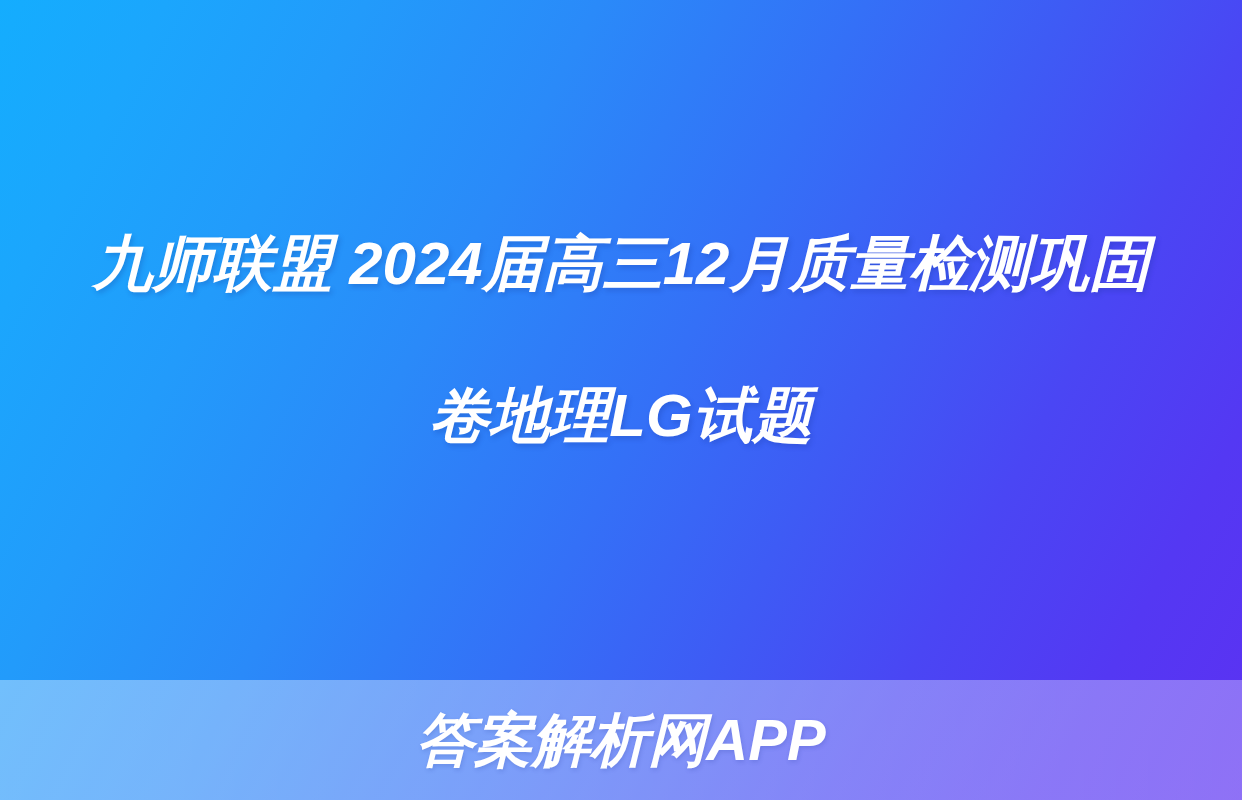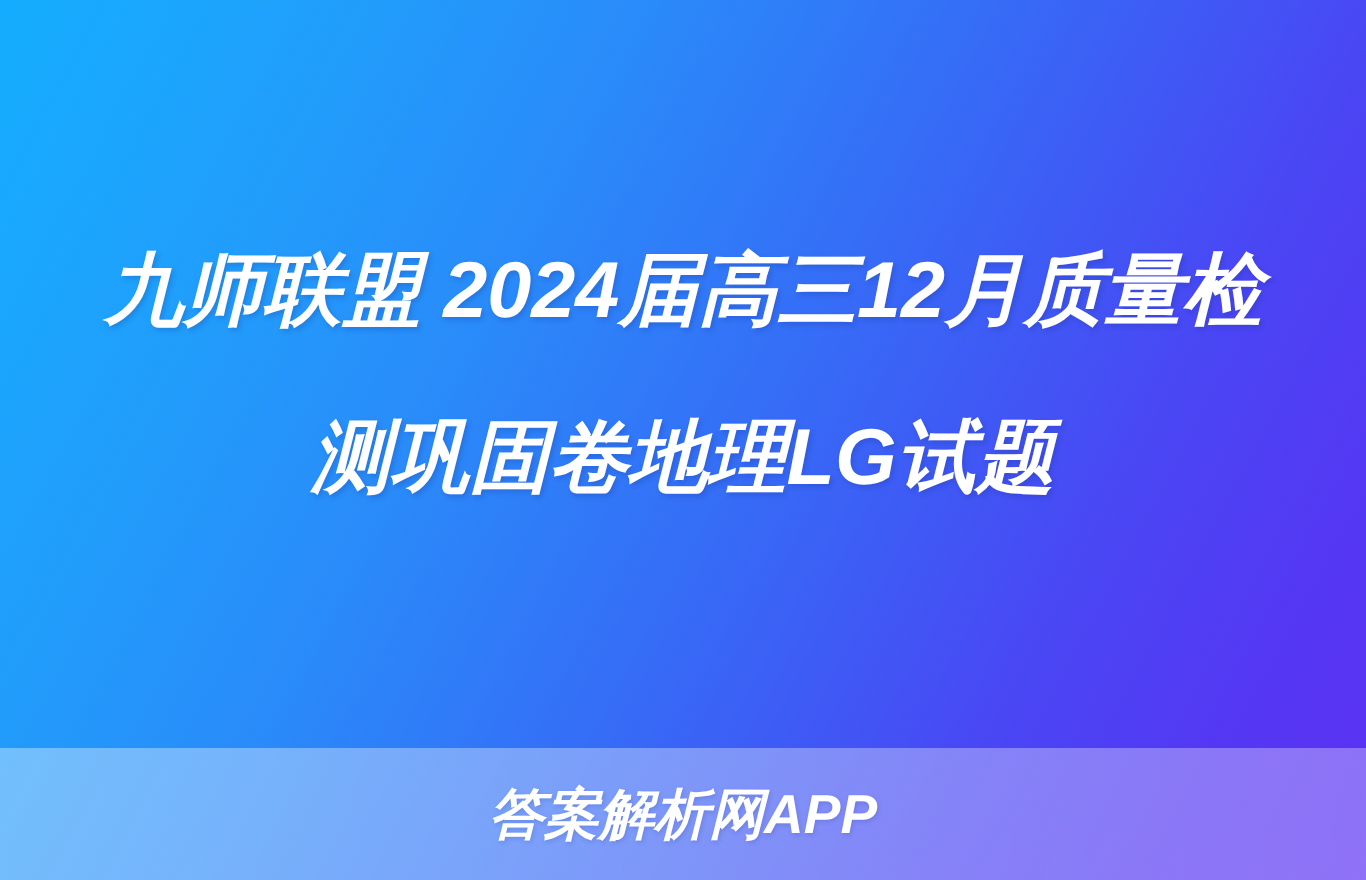--- a/index.html
+++ b/index.html
@@ -49,21 +49,21 @@
     height: 680px;
     display: flex;
     align-items: center;
     justify-content: center;
   }
 
   .title-block {
     width: 1074px;
     text-align: center;
     color: #FFFFFF;
-    font-size: 72px;
+    font-size: 60px;
     line-height: 152px;
     font-weight: 700;
     font-style: italic;
     letter-spacing: 0px;
     text-shadow: 2px 3px 5px rgba(20, 45, 140, 0.22);
     word-break: break-all;
   }
 
   
   .footer-band {
@@ -76,21 +76,21 @@
       rgba(255,255,255,0.36) 0%,
       rgba(255,255,255,0.34) 48%,
       rgba(255,255,255,0.31) 100%);
     display: flex;
     align-items: center;
     justify-content: center;
   }
 
   .footer-text {
     color: #FFFFFF;
-    font-size: 50px;
+    font-size: 58px;
     font-weight: 700;
     font-style: italic;
     letter-spacing: 0px;
     line-height: 1;
     text-shadow: 1px 2px 4px rgba(30, 50, 150, 0.18);
     white-space: nowrap;
   }
 </style>
 </head>
 <body>

